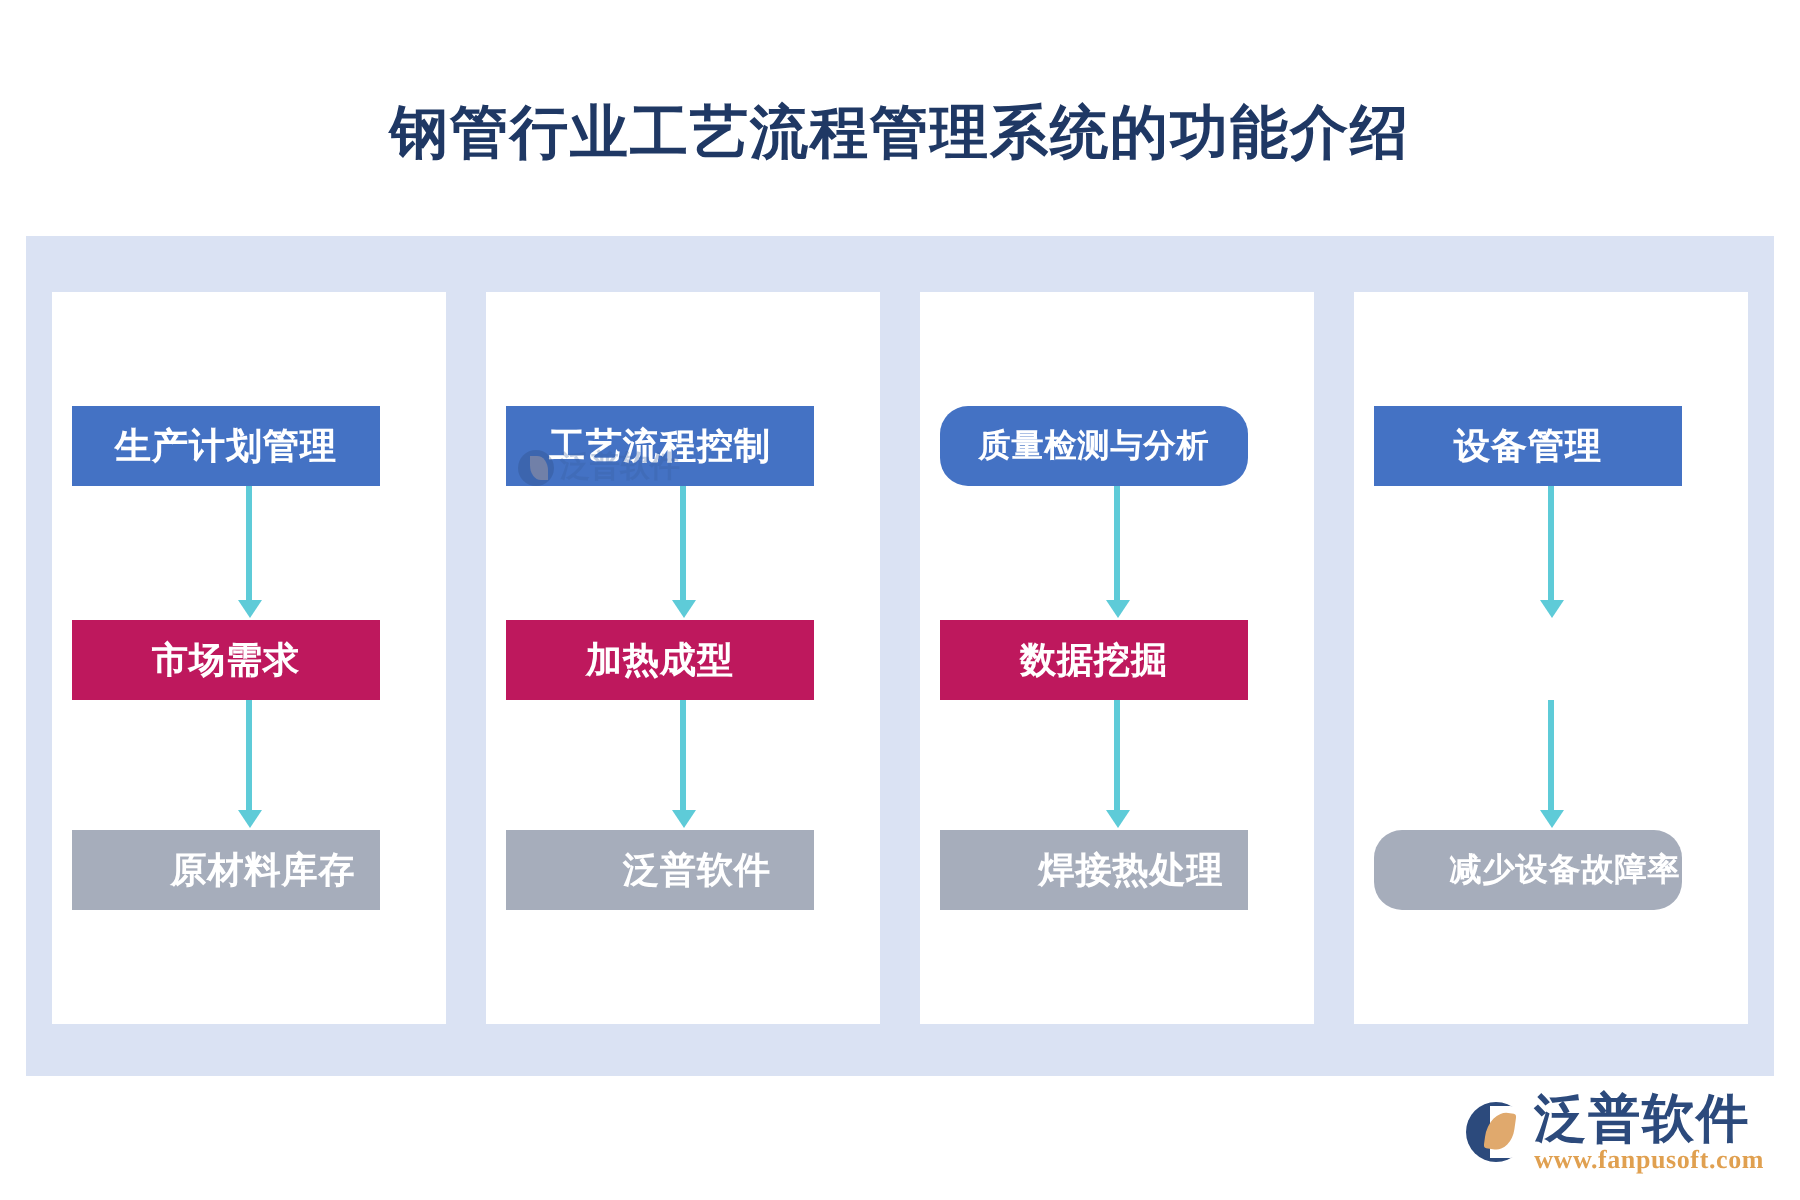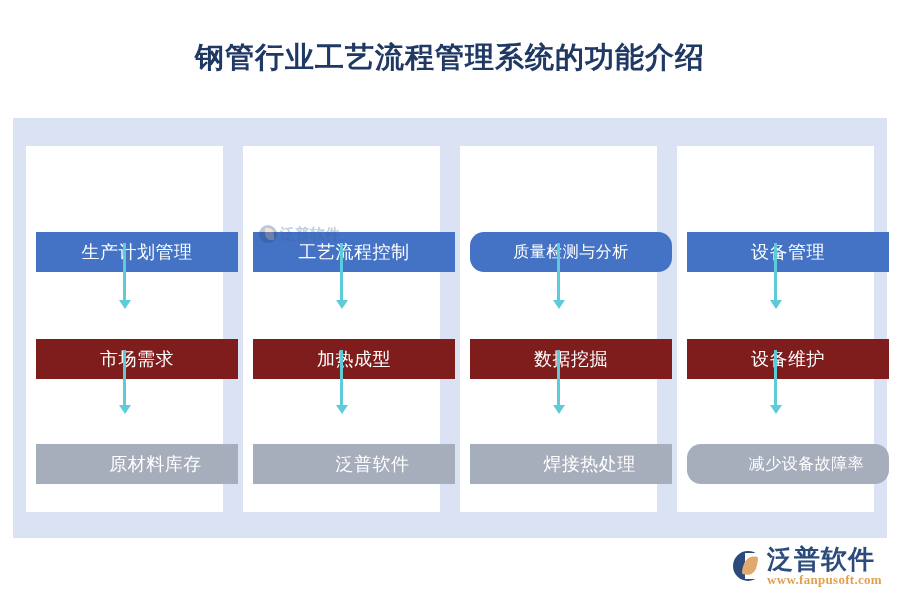--- a/index.html
+++ b/index.html
@@ -12,21 +12,21 @@
     background: #ffffff;
     font-family: "Liberation Sans", "DejaVu Sans", sans-serif;
     overflow: hidden;
     position: relative;
   }
 
   
   .page-title {
     position: absolute;
     left: 0;
-    top: 38px;
+    top: 48px;
     width: 900px;
     text-align: center;
     font-family: "Liberation Serif", "DejaVu Serif", serif;
     font-size: 29px;
     font-weight: bold;
     color: #1f3864;
     letter-spacing: 1px;
     line-height: 38px;
     white-space: nowrap;
   }
@@ -63,40 +63,39 @@
     box-sizing: border-box;
     display: flex;
     flex-direction: column;
     align-items: center;
   }
 
   
   .node {
     position: absolute;
     left: 10px;
-    width: 202px;
+    width: 154px;
     height: 40px;
     display: flex;
     align-items: center;
     justify-content: center;
     color: #ffffff;
     font-family: "Liberation Serif", "DejaVu Serif", serif;
-    font-weight: normal;
+    font-weight: bold;
     font-size: 18px;
     letter-spacing: 0.5px;
     white-space: nowrap;
     box-sizing: border-box;
-    margin-top: 29px;
   }
   .node-primary {
     background: #4472c4;
     top: 57px;
   }
   .node-step-1 {
-    background: #7f1d1d;
+    background: #be185d;
     top: 164px;
   }
   .node-step-2 {
     background: #a6adbb;
     top: 269px;
     padding-left: 37px;
   }
   .node.small {
     font-size: 16px;
     border-radius: 14px;
@@ -275,21 +274,20 @@
     <div class="node node-step-1">数据挖掘</div>
     <div class="arrow arrow-2"></div>
     <div class="arrow-head arrow-head-2"></div>
     <div class="node node-step-2">焊接热处理</div>
   </div>
 
   <div class="column-card">
     <div class="node node-primary">设备管理</div>
     <div class="arrow arrow-1"></div>
     <div class="arrow-head arrow-head-1"></div>
-    <div class="node node-step-1">设备维护</div>
     <div class="arrow arrow-2"></div>
     <div class="arrow-head arrow-head-2"></div>
     <div class="node node-step-2 small">减少设备故障率</div>
   </div>
 
 </div>
 
 <div class="brand-logo">
   <span class="brand-mark">
     <span class="ring"></span>

